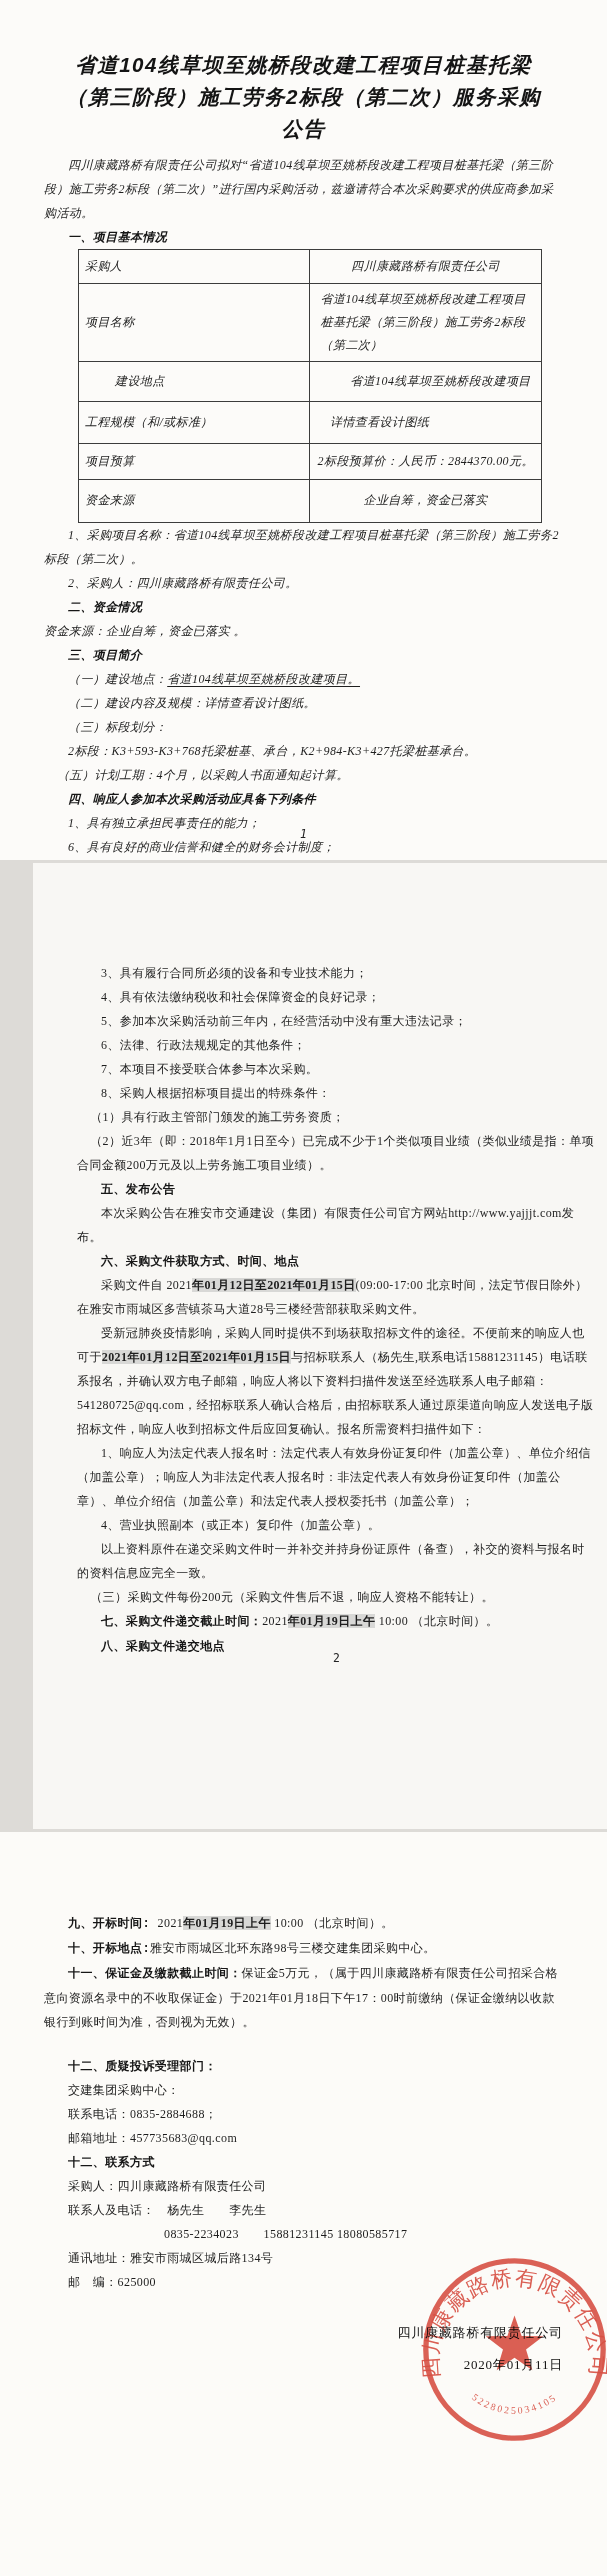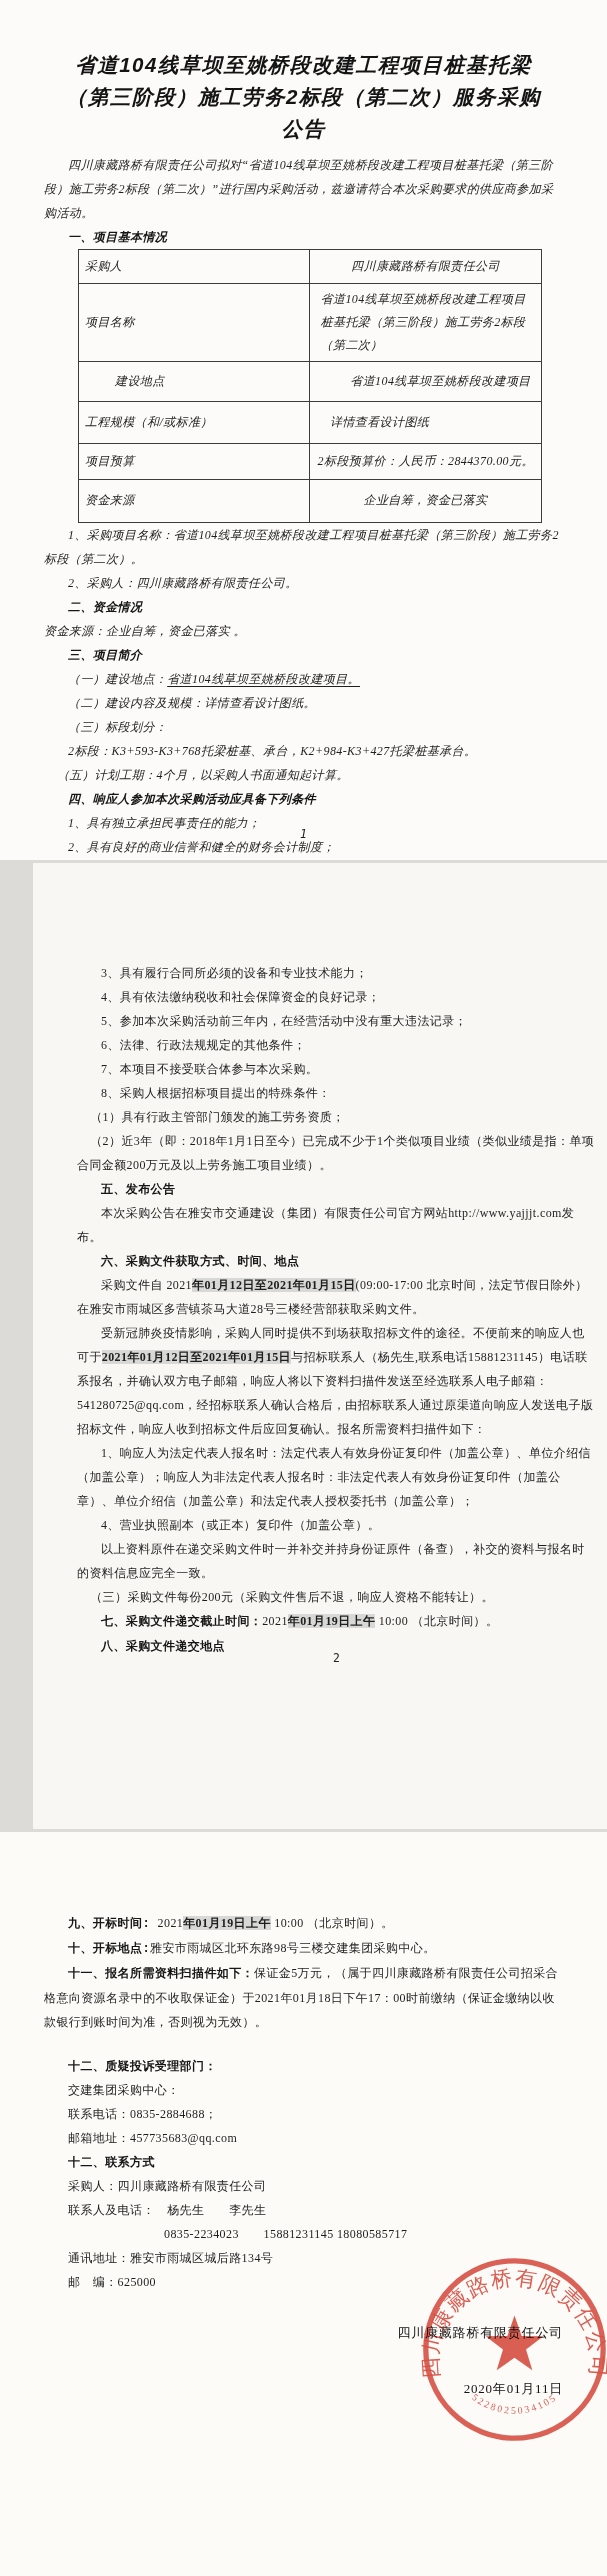--- a/index.html
+++ b/index.html
@@ -59,21 +59,21 @@
   }
   .pn1{top:827px;} .pn2{top:788px;} .pn3{top:803px;}
   .stamp{
     position:absolute;left:419px;top:422px;width:191px;height:191px;
     mix-blend-mode:multiply;opacity:.88;
   }
   .sign{
     position:absolute;right:44px;font-size:13px;letter-spacing:0.8px;color:#141414;
   }
   .sign-co{top:492px;}
-  .sign-dt{top:548px;}
+  .sign-dt{top:524px;}
 </style>
 </head>
 <body>
 
 <div class="doc">
 
   <section class="page page1">
     <h1 class="title">
       <span style="display:block">省道104线草坝至姚桥段改建工程项目桩基托梁</span>
       <span style="display:block">（第三阶段）施工劳务2标段（第二次）服务采购</span>
@@ -117,21 +117,21 @@
     <p class="para ind h">二、资金情况</p>
     <p class="para">资金来源：企业自筹，资金已落实 。</p>
     <p class="para ind h">三、项目简介</p>
     <p class="para ind"><span>（一）建设地点：</span><span class="ul">省道104线草坝至姚桥段改建项目。</span></p>
     <p class="para ind">（二）建设内容及规模：详情查看设计图纸。</p>
     <p class="para ind">（三）标段划分：</p>
     <p class="para ind">2标段：K3+593-K3+768托梁桩基、承台，K2+984-K3+427托梁桩基承台。</p>
     <p class="para ind1">（五）计划工期：4个月，以采购人书面通知起计算。</p>
     <p class="para ind h">四、响应人参加本次采购活动应具备下列条件</p>
     <p class="para ind">1、具有独立承担民事责任的能力；</p>
-    <p class="para ind">2、具有良好的商业信誉和健全的财务会计制度；</p>
+    <p class="para ind">6、具有良好的商业信誉和健全的财务会计制度；</p>
 
     <div class="pagenum pn1">1</div>
   </section>
 
   <section class="page page2">
     <p class="para ind">3、具有履行合同所必须的设备和专业技术能力；</p>
     <p class="para ind">4、具有依法缴纳税收和社会保障资金的良好记录；</p>
     <p class="para ind">5、参加本次采购活动前三年内，在经营活动中没有重大违法记录；</p>
     <p class="para ind">6、法律、行政法规规定的其他条件；</p>
     <p class="para ind">7、本项目不接受联合体参与本次采购。</p>
@@ -149,21 +149,21 @@
     <p class="para ind1">（三）采购文件每份200元（采购文件售后不退，响应人资格不能转让）。</p>
     <p class="para ind"><span class="bl">七、采购文件递交截止时间：</span><span>2021</span><span class="hl">年01月19日上午</span><span> 10:00 （北京时间）。</span></p>
     <p class="para ind h">八、采购文件递交地点</p>
 
     <div class="pagenum pn2">2</div>
   </section>
 
   <section class="page page3">
     <p class="para ind"><span class="bl">九、开标时间: </span><span>2021</span><span class="hl">年01月19日上午</span><span> 10:00 （北京时间）。</span></p>
     <p class="para ind"><span class="bl">十、开标地点:</span><span>雅安市雨城区北环东路98号三楼交建集团采购中心。</span></p>
-    <p class="para ind"><span class="bl">十一、报名所需资料扫描件如下：</span><span>保证金5万元，（属于四川康藏路桥有限责任公司招采合格意向资源名录中的不收取保证金）于2021年01月18日下午17：00时前缴纳（保证金缴纳以收款银行到账时间为准，否则视为无效）。</span></p>
+    <p class="para ind"><span class="bl">十一、保证金及缴款截止时间：</span><span>保证金5万元，（属于四川康藏路桥有限责任公司招采合格意向资源名录中的不收取保证金）于2021年01月18日下午17：00时前缴纳（保证金缴纳以收款银行到账时间为准，否则视为无效）。</span></p>
     <p class="para ind h gap-top">十二、质疑投诉受理部门：</p>
     <p class="para ind">交建集团采购中心：</p>
     <p class="para ind">联系电话：0835-2884688；</p>
     <p class="para ind">邮箱地址：457735683@qq.com</p>
     <p class="para ind h">十二、联系方式</p>
     <p class="para ind">采购人：四川康藏路桥有限责任公司</p>
     <p class="para ind">联系人及电话：　杨先生　　李先生</p>
     <p class="para ind10">0835-2234023　　15881231145 18080585717</p>
     <p class="para ind">通讯地址：雅安市雨城区城后路134号</p>
     <p class="para ind">邮　编：625000</p>

